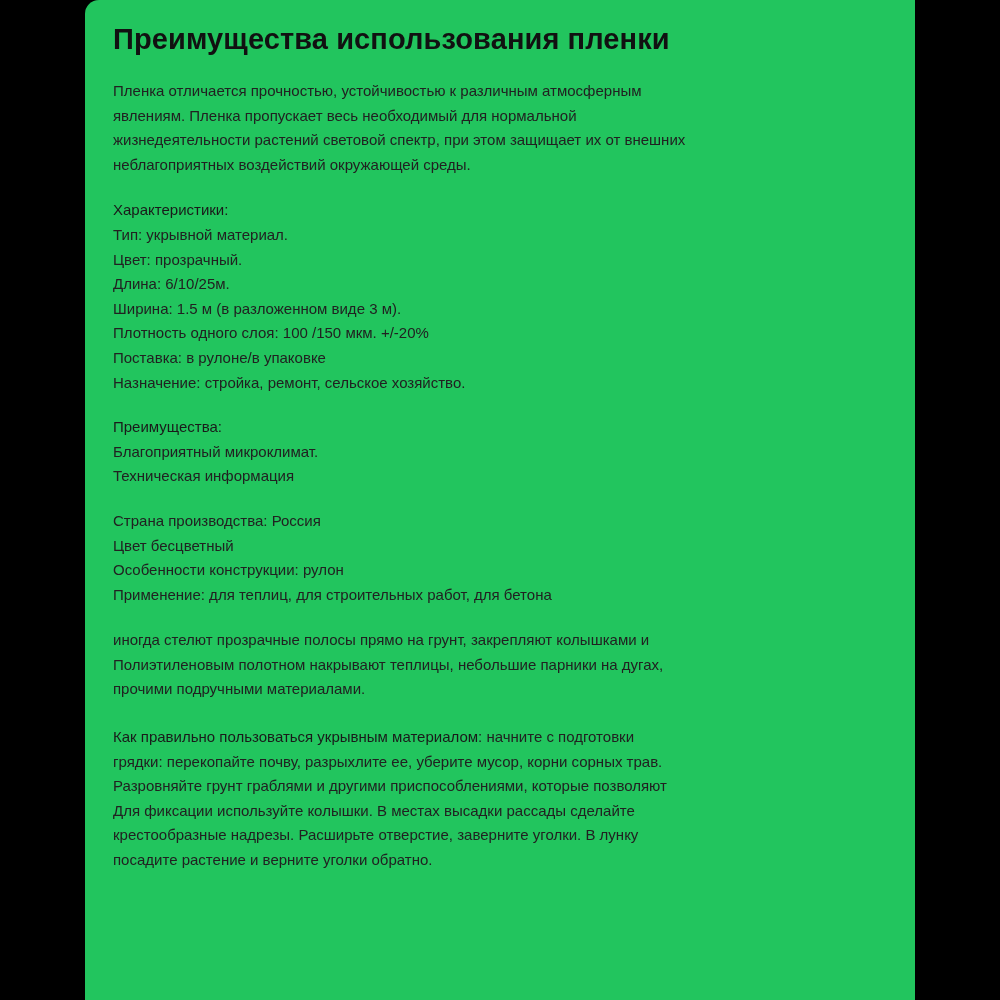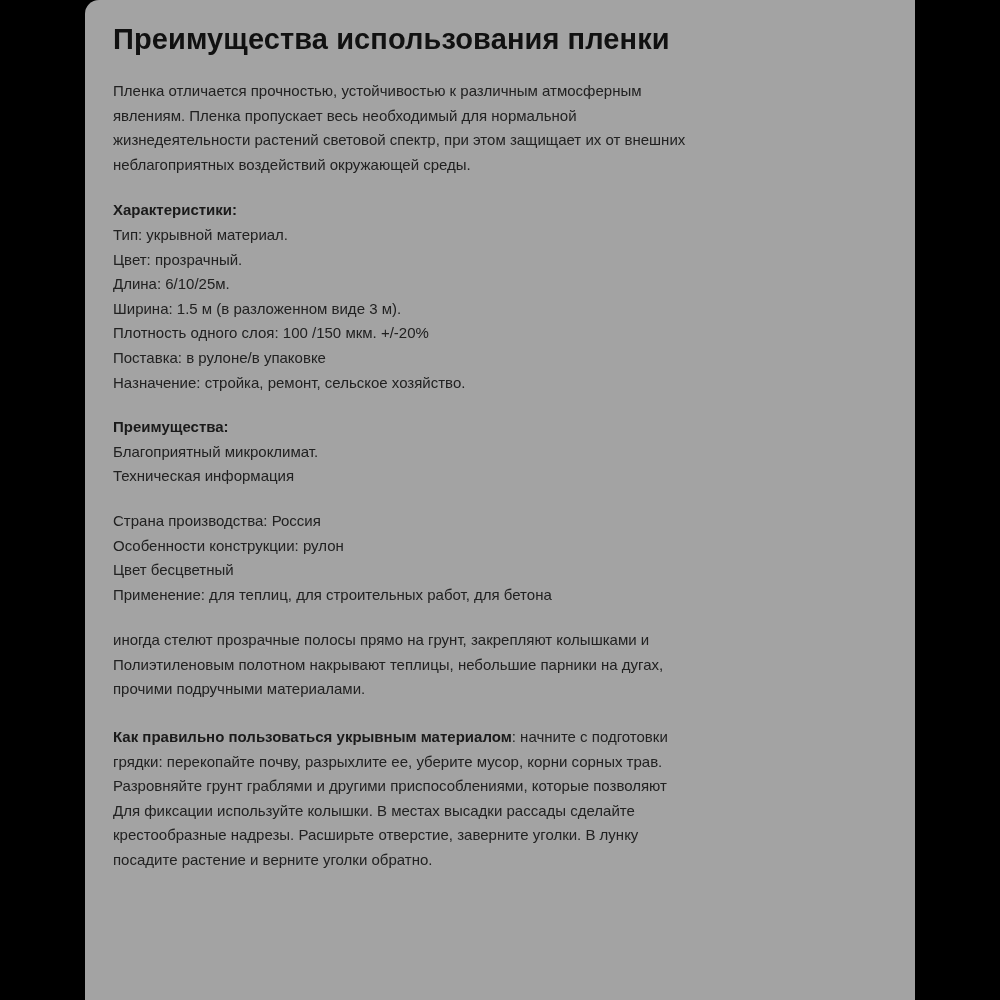--- a/index.html
+++ b/index.html
@@ -6,21 +6,21 @@
   body {
     width: 1000px; height: 1000px;
     background: #000000;
     font-family: "Liberation Sans", sans-serif;
     overflow: hidden;
   }
   .stage { display: flex; width: 1000px; height: 1000px; }
   .bar { flex: none; width: 85px; background: #000000; }
   .panel {
     flex: 1 1 auto;
-    background: #a3a3a3;
+    background: #22c55e;
     color: #212121;
     box-sizing: border-box;
     padding: 22px 26px 0 28px;
     overflow: hidden;
     border-top-left-radius: 14px;
   }
   .title {
     margin: 0;
     font-size: 29px;
     line-height: 34px;
@@ -32,21 +32,21 @@
   .block { margin-top: 21px; }
   .mt23 { margin-top: 23px; }
   .mt20 { margin-top: 20px; }
   .mt21 { margin-top: 21px; }
   .line {
     font-size: 15px;
     line-height: 24.6px;
     white-space: nowrap;
     color: #212121;
   }
-  .bold { font-weight: 700; color: #1a1a1a; }
+  .bold { font-weight: 400; color: #1a1a1a; }
 </style>
 </head>
 <body>
 
 <div class="stage">
   <div class="bar"></div>
 
   <div class="panel">
 
     <h1 class="title">Преимущества использования пленки</h1>
@@ -74,22 +74,22 @@
     <div class="block mt20">
       <div class="line bold">Преимущества:</div>
       <div>
           <div class="line">Благоприятный микроклимат.</div>
           <div class="line">Техническая информация</div>
         </div>
     </div>
 
     <div class="block mt20">
         <div class="line">Страна производства: Россия</div>
+        <div class="line">Цвет бесцветный</div>
         <div class="line">Особенности конструкции: рулон</div>
-        <div class="line">Цвет бесцветный</div>
         <div class="line">Применение: для теплиц, для строительных работ, для бетона</div>
       </div>
 
     <div class="block mt21">
         <div class="line">иногда стелют прозрачные полосы прямо на грунт, закрепляют колышками и</div>
         <div class="line">Полиэтиленовым полотном накрывают теплицы, небольшие парники на дугах,</div>
         <div class="line">прочими подручными материалами.</div>
       </div>
 
     <div class="block mt23">

